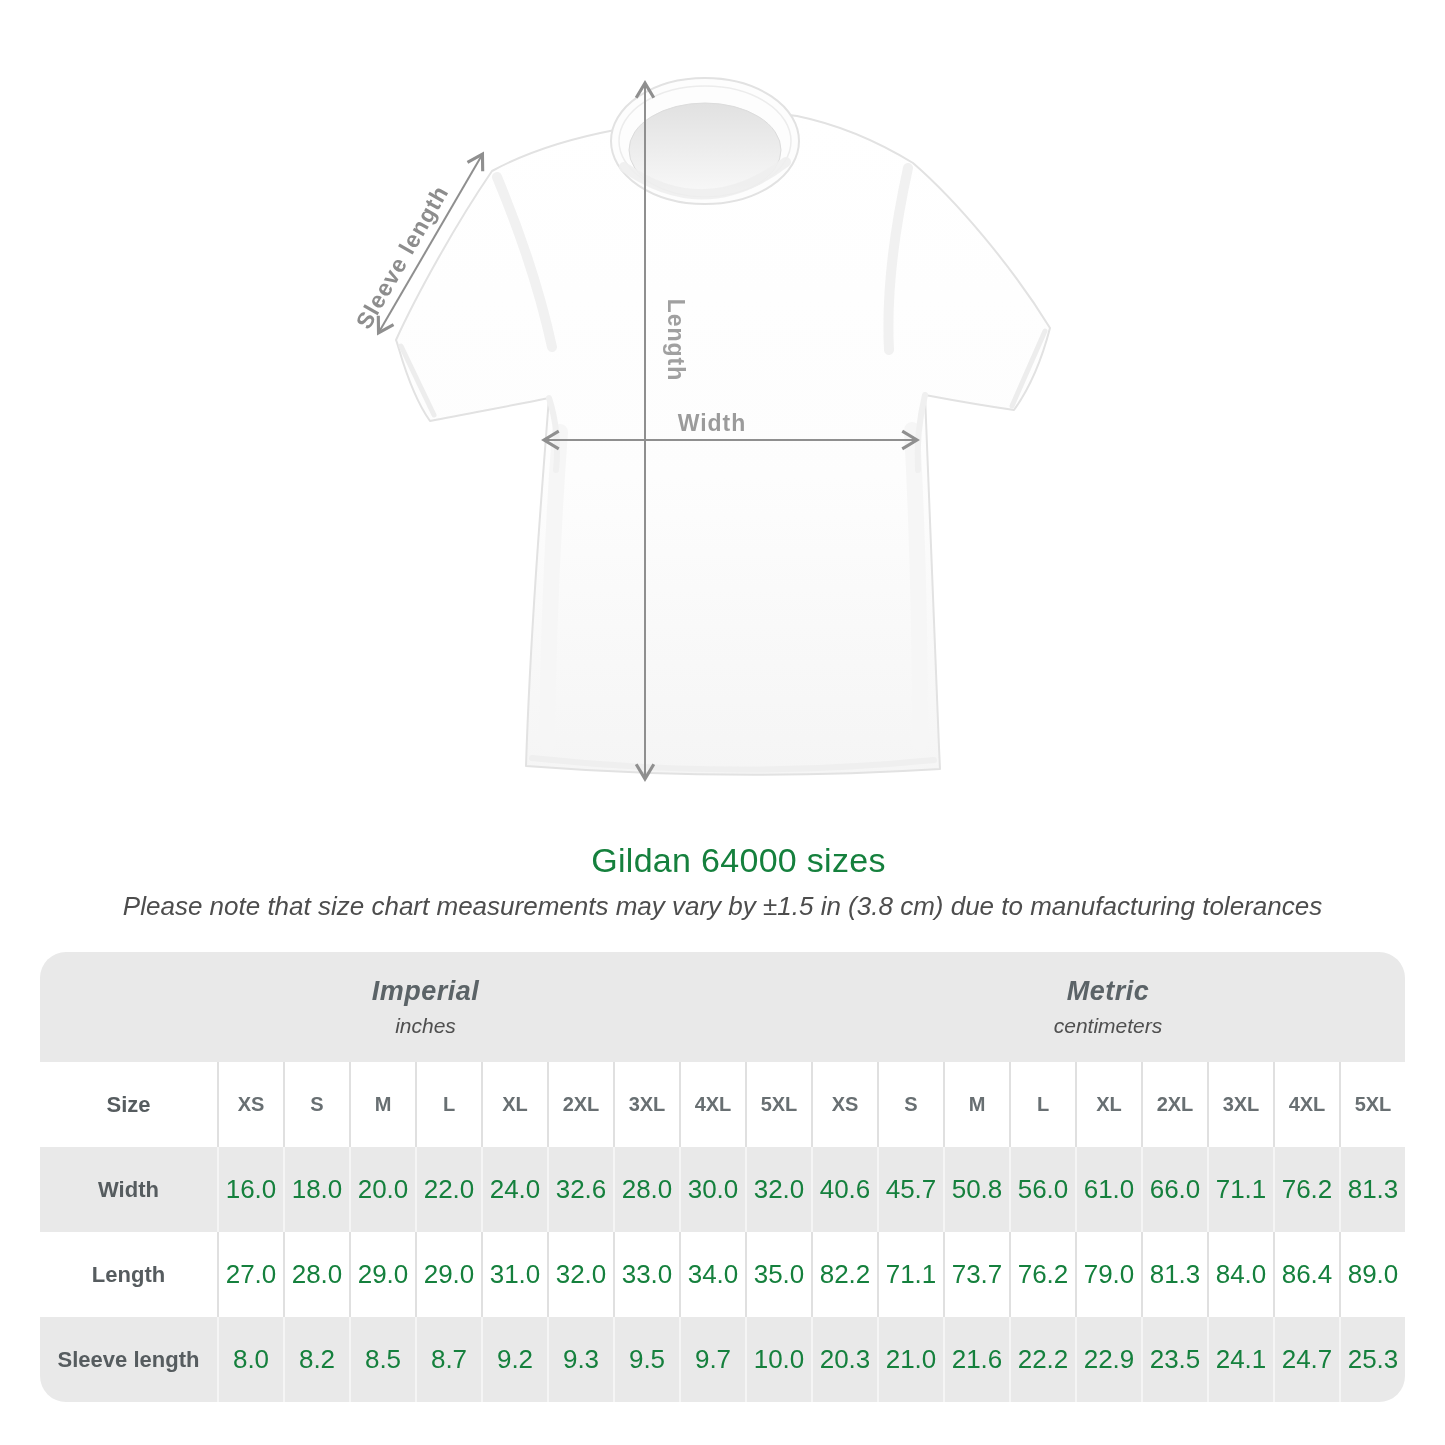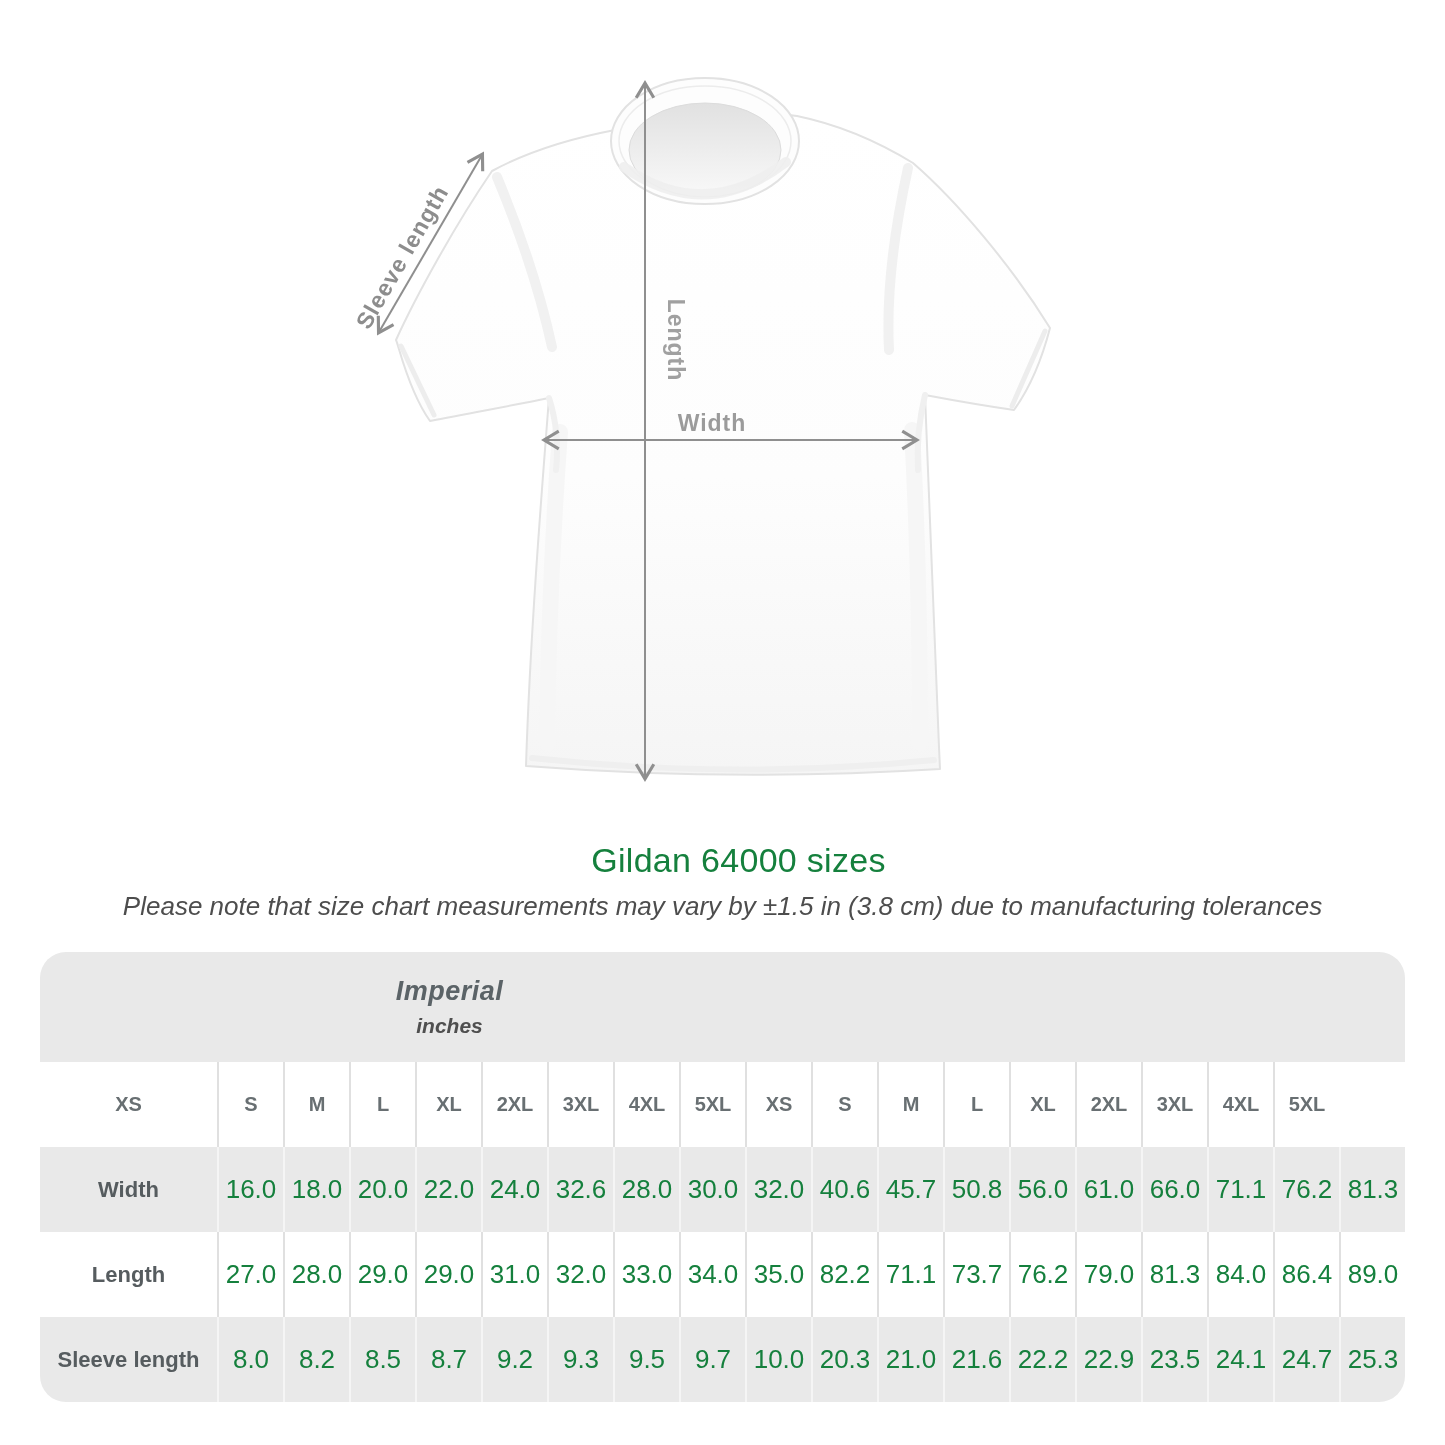--- a/index.html
+++ b/index.html
@@ -19,25 +19,25 @@
   }
   .page-subtitle{
     position:absolute;top:891px;left:0;width:100%;
     text-align:center;font-size:26px;font-style:italic;color:#4d4d4d;
   }
   .size-table{
     position:absolute;top:952px;left:40px;width:1365px;height:450px;
     border-radius:26px;overflow:hidden;
   }
   .unit-header{display:flex;height:110px;background:#e9e9e9;}
-  .unit-half{display:flex;flex-direction:column;align-items:center;justify-content:center;gap:7px;margin-left:24px;}
+  .unit-half{display:flex;flex-direction:column;align-items:center;justify-content:center;gap:7px;}
   .unit-half.imperial{width:771px;}
   .unit-half.metric{flex:1;}
   .unit-name{font-size:27px;font-weight:bold;font-style:italic;color:#5b6367;letter-spacing:.5px;}
-  .unit-sub{font-size:21px;font-style:italic;color:#4f4f4f;font-weight:bold;}
+  .unit-sub{font-size:21px;font-style:italic;color:#4f4f4f;}
   .trow{display:grid;grid-template-columns:177px repeat(18,66px);height:85px;}
   .trow.shaded{background:#e9e9e9;}
   .cell{display:flex;align-items:center;justify-content:center;}
   .cell + .cell{border-left:2px solid #e0e0e0;}
   .trow.shaded .cell + .cell{border-left-color:#f5f5f5;}
   .cell.head{font-weight:bold;font-size:20px;color:#686f72;}
   .cell.label{font-weight:bold;font-size:22px;color:#565c5f;}
   .cell.val{font-size:26px;color:#15803d;}
   svg text{font-family:"Liberation Sans",sans-serif;}
 </style>
@@ -105,22 +105,27 @@
 
 <div class="page-title">Gildan 64000 sizes</div>
 <div class="page-subtitle">Please note that size chart measurements may vary by ±1.5 in (3.8 cm) due to manufacturing tolerances</div>
 
 <div class="size-table">
   <div class="unit-header">
     <div class="unit-half imperial">
       <div class="unit-name">Imperial</div>
       <div class="unit-sub">inches</div>
     </div>
+    <div class="unit-half metric">
+      <div class="unit-name">Metric</div>
+      <div class="unit-sub">centimeters</div>
+    </div>
   </div>
   <div class="trow" id="size-row">
+    <div class="cell label">Size</div>
   <div class="cell head">XS</div>
       <div class="cell head">S</div>
       <div class="cell head">M</div>
       <div class="cell head">L</div>
       <div class="cell head">XL</div>
       <div class="cell head">2XL</div>
       <div class="cell head">3XL</div>
       <div class="cell head">4XL</div>
       <div class="cell head">5XL</div>
       <div class="cell head">XS</div>

